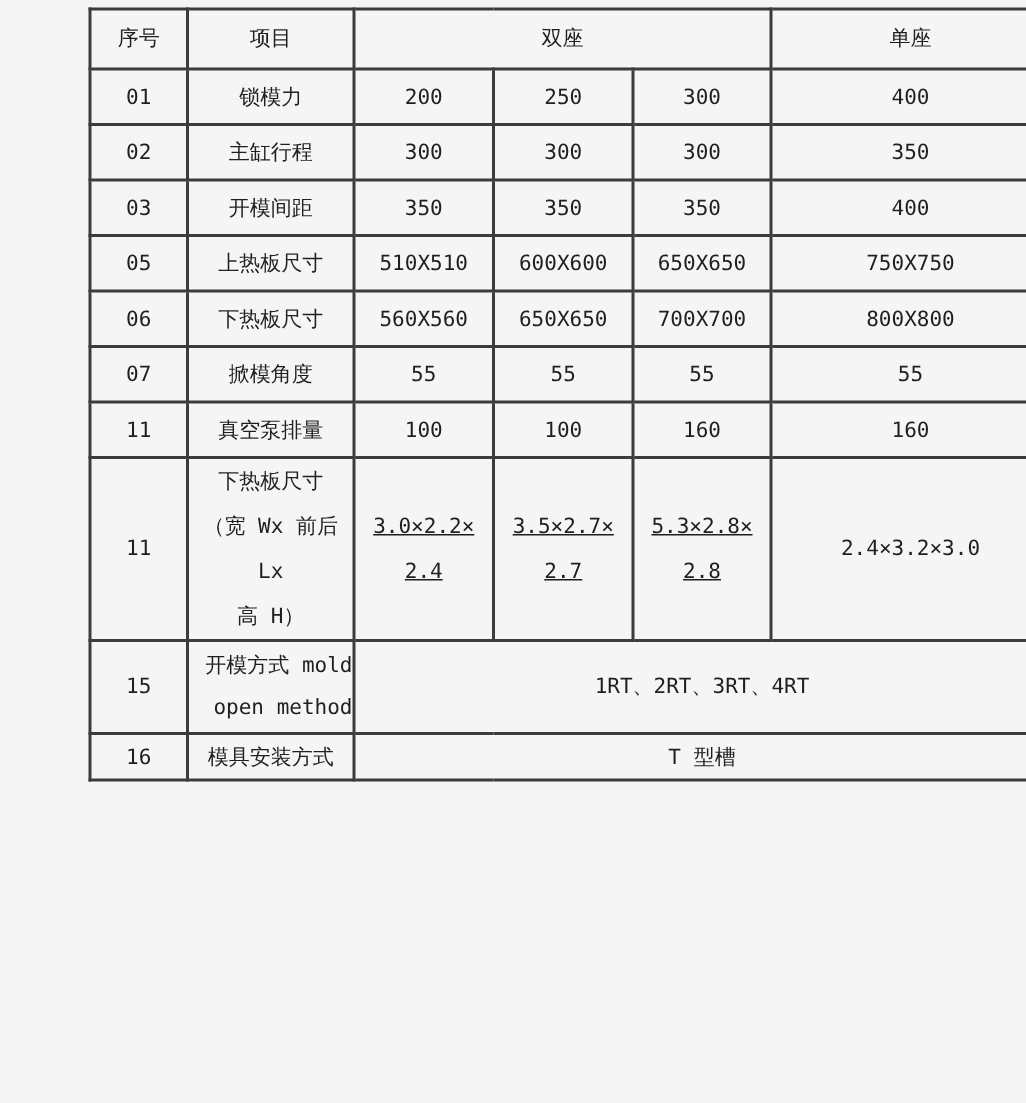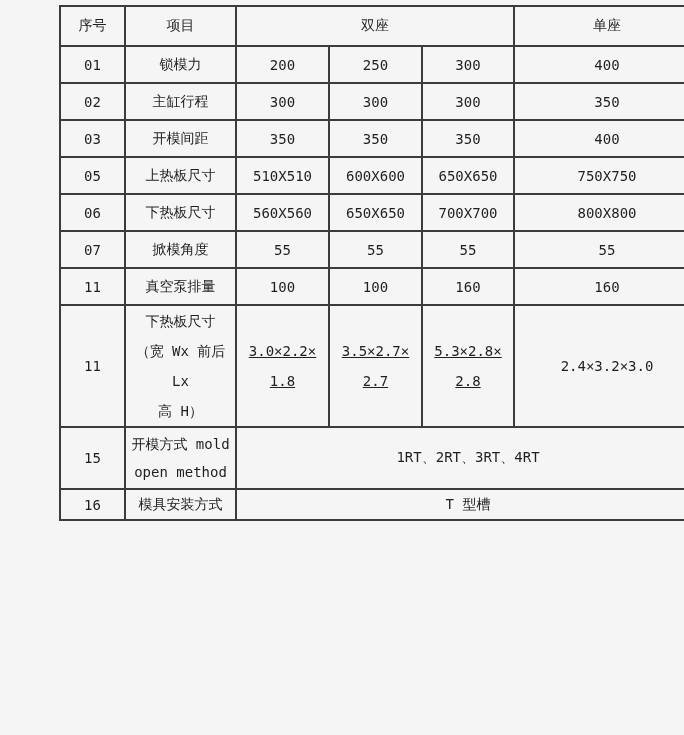--- a/index.html
+++ b/index.html
@@ -36,21 +36,21 @@
     font-size: 14px;
     padding: 0;
     background: #f5f5f5;
   }
   tr.hdr  { height: 40px; }
   tr.r    { height: 37px; border-radius: 10px; }
   tr.r14  { height: 100px; }
   tr.r15  { height: 62px; }
   tr.r16  { height: 31px; }
   .ml div { line-height: 30px; }
-  .ml2 div { line-height: 28px; }
+  .ml2 div { line-height: 28px; text-align: right; }
   .vml div { line-height: 30px; text-decoration: underline; }
 </style>
 </head>
 <body>
 
 <div class="page">
   <table class="spec">
     <colgroup>
       <col style="width:65px">
       <col style="width:111px">
@@ -139,21 +139,21 @@
 
     <tr class="r14">
       <td>11</td>
       <td class="ml">
         <div>下热板尺寸</div>
         <div>（宽 Wx 前后 Lx</div>
         <div>高 H）</div>
       </td>
       <td class="vml">
         <div>3.0×2.2×</div>
-        <div>1.8</div>
+        <div>2.4</div>
       </td>
       <td class="vml">
         <div>3.5×2.7×</div>
         <div>2.7</div>
       </td>
       <td class="vml">
         <div>5.3×2.8×</div>
         <div>2.8</div>
       </td>
       <td>2.4×3.2×3.0</td>

